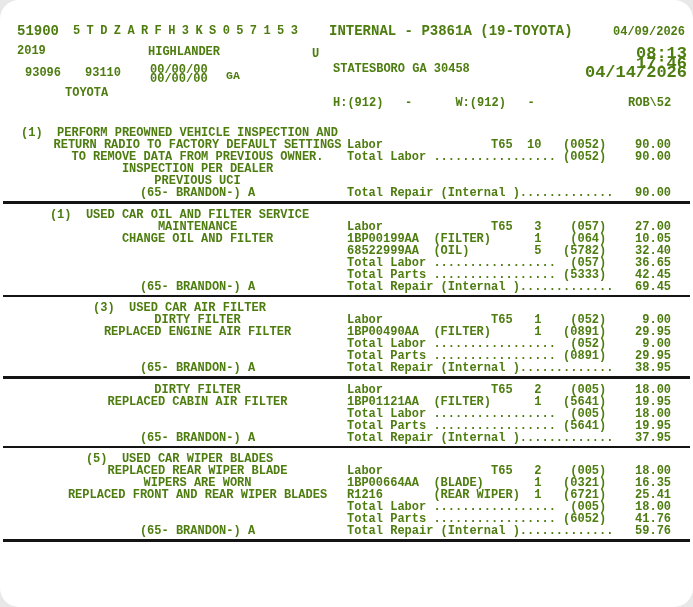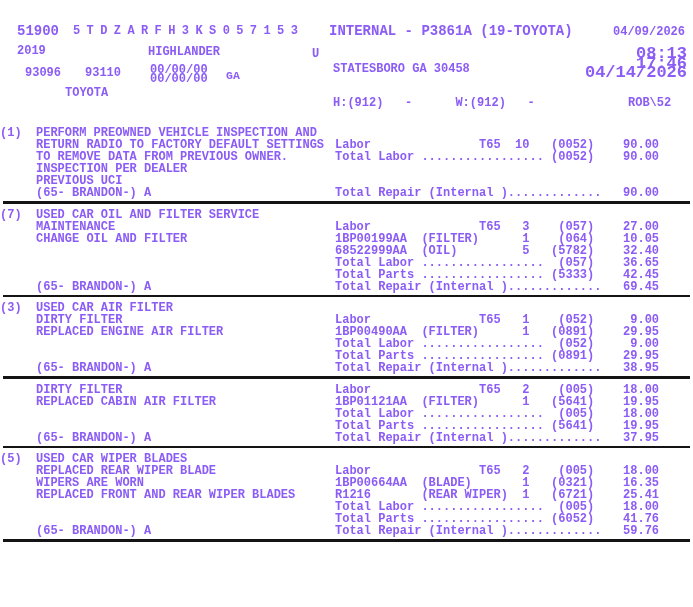--- a/index.html
+++ b/index.html
@@ -1,43 +1,44 @@
 <!DOCTYPE html>
 <html><head>
 <meta charset="utf-8">
 <style>
   html,body{margin:0;padding:0;background:#e8e8e8;}
   #page{
     position:relative;
     width:693px;height:607px;
     background:#ffffff;
-    color:#8b5cf6;
+    color:#4d7c0f;
     font-family:"Liberation Mono","DejaVu Sans Mono",monospace;
     font-weight:700;
     overflow:hidden;
+    border-radius:19px;
   }
   #page span{position:absolute;white-space:pre;}
   
   .fs14{font-size:14px;}
   .fs13{font-size:12px;}
   .fs12{font-size:12px;}
   .fs11{font-size:11.5px;}
   .fs8{font-size:12px;}
   #right-stack{
     position:absolute;right:6px;top:49px;
     text-align:right;font-size:17px;line-height:9.5px;
   }
   #right-stack div{white-space:pre;}
   
   #sections{position:absolute;left:0;top:122px;width:693px;}
   .section{padding-top:5px;}
   .section:first-child{padding-top:5px;}
   .row{display:flex;height:12px;line-height:12px;font-size:12px;}
   .row pre{margin:0;font:inherit;white-space:pre;}
-  .cl{width:335px;padding-left:0;flex:none;overflow:hidden;}
+  .cl{width:335px;padding-left:12px;flex:none;overflow:hidden;text-align:center;}
   .cr{flex:1;overflow:hidden;}
   .section-rule{height:2.5px;background:#141414;margin:2px 3px 0 3px;}
 </style>
 </head>
 <body>
 
 <div id="page">
 
   <span class="fs14" style="left:17px;top:23px;">51900</span>
   <span class="fs13" style="left:73px;top:24px;letter-spacing:-0.4px;">5 T D Z A R F H 3 K S 0 5 7 1 5 3</span>
@@ -89,21 +90,21 @@
           <pre class="cr"></pre>
         </div>
         <div class="row">
           <pre class="cl">     (65- BRANDON-) A</pre>
           <pre class="cr">Total Repair (Internal ).............   90.00</pre>
         </div>
       </div>
       <div class="section-rule"></div>
       <div class="section">
         <div class="row">
-          <pre class="cl">(7)  USED CAR OIL AND FILTER SERVICE</pre>
+          <pre class="cl">(1)  USED CAR OIL AND FILTER SERVICE</pre>
           <pre class="cr"></pre>
         </div>
         <div class="row">
           <pre class="cl">     MAINTENANCE</pre>
           <pre class="cr">Labor               T65   3    (057)    27.00</pre>
         </div>
         <div class="row">
           <pre class="cl">     CHANGE OIL AND FILTER</pre>
           <pre class="cr">1BP00199AA  (FILTER)      1    (064)    10.05</pre>
         </div>

